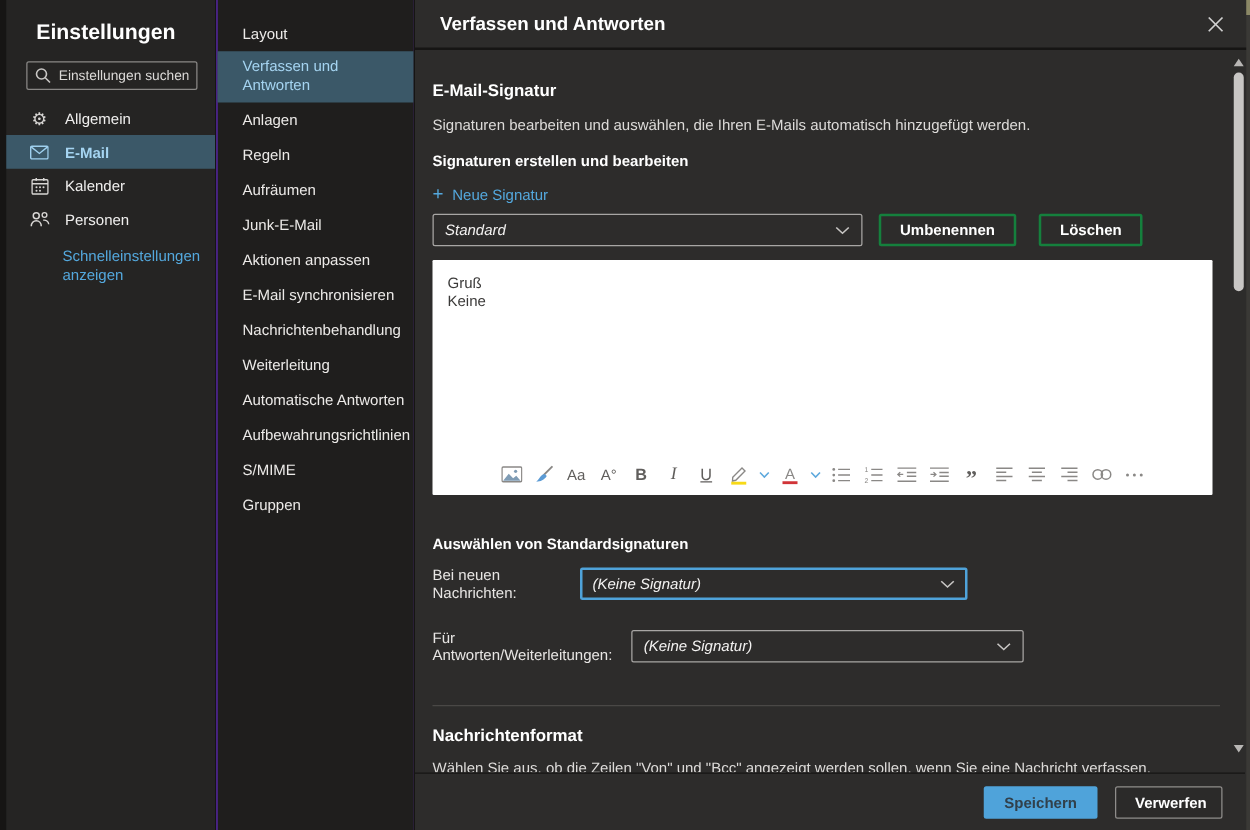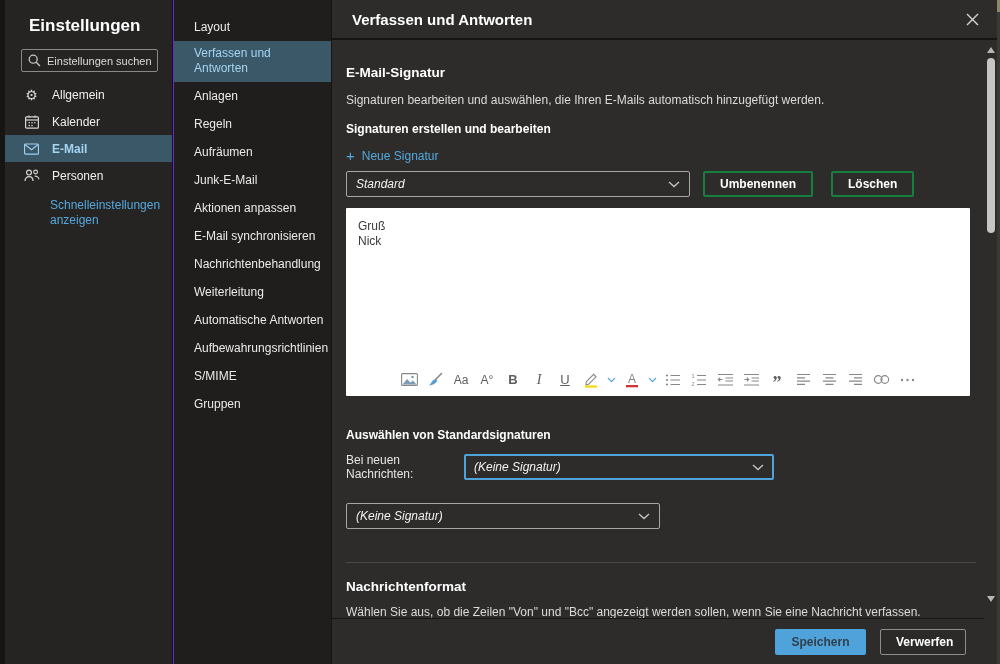--- a/index.html
+++ b/index.html
@@ -91,21 +91,21 @@
   .def-row1 .def-label{width:118px;}
   .def-row2 .def-label{width:159px;}
   .sel-new{width:310px;}
   .sel-replies{width:314px;}
 
   .divider{margin-top:33px;width:630px;border:none;border-top:1px solid #4a4846;}
   .format-heading{margin-top:16px;}
   .format-desc{margin-top:11px;}
 
   
-  .footer{position:absolute;left:0;right:16px;bottom:0;height:46px;background:#2d2c2b;border-top:1px solid #161514;
+  .footer{position:absolute;left:0;right:4px;bottom:0;height:46px;background:#2d2c2b;border-top:1px solid #161514;
           display:flex;align-items:center;justify-content:flex-end;gap:14px;padding-right:18px;}
   .btn.primary{background:var(--save-button-bg,#4fa3da);border:none;color:#31404b;width:91px;}
   .btn.ghost{width:86px;background:#2b2a29;border:1px solid #8f8d8b;}
 
   
   .scroll{position:absolute;right:3px;top:43px;bottom:46px;width:11px;}
   .scroll-arrow{position:absolute;left:1px;width:0;height:0;cursor:pointer;}
   .scroll-up{top:4px;border-left:4.5px solid transparent;border-right:4.5px solid transparent;border-bottom:6px solid #b8b6b4;}
   .scroll-down{bottom:16px;border-left:4.5px solid transparent;border-right:4.5px solid transparent;border-top:6px solid #b8b6b4;}
   .scroll-thumb{position:absolute;left:1px;top:15px;width:8px;height:175px;background:#c8c6c4;border-radius:4px;cursor:grab;}
@@ -127,46 +127,46 @@
         <circle cx="5.2" cy="5.2" r="4" fill="none" stroke="#c8c6c4" stroke-width="1.3"></circle>
         <line x1="8.2" y1="8.2" x2="12" y2="12" stroke="#c8c6c4" stroke-width="1.3"></line>
       </svg>
       <input placeholder="Einstellungen suchen" style="">
     </div>
 
     <div class="nav">
       <div class="nav-item">
         <span class="nav-icon">⚙</span>
         <span class="nav-label">Allgemein</span>
+      </div>
+      <div class="nav-item selected">
+        <span class="nav-icon">
+          <svg width="15" height="12" viewBox="0 0 16 12">
+            <rect x="0.6" y="0.6" width="14.8" height="10.8" rx="1" fill="none" stroke="#9fd0ee" stroke-width="1.2"></rect>
+            <path d="M1 1.2 L8 6.8 L15 1.2" fill="none" stroke="#9fd0ee" stroke-width="1.2"></path>
+          </svg>
+        </span>
+        <span class="nav-label">E-Mail</span>
       </div>
       <div class="nav-item">
         <span class="nav-icon">
           <svg width="14" height="14" viewBox="0 0 14 14">
             <rect x="0.6" y="1.8" width="12.8" height="11.4" rx="1" fill="none" stroke="#d8d6d4" stroke-width="1.2"></rect>
             <line x1="0.6" y1="5" x2="13.4" y2="5" stroke="#d8d6d4" stroke-width="1.2"></line>
             <line x1="4" y1="0.4" x2="4" y2="2.6" stroke="#d8d6d4" stroke-width="1.2"></line>
             <line x1="10" y1="0.4" x2="10" y2="2.6" stroke="#d8d6d4" stroke-width="1.2"></line>
             <circle cx="4.2" cy="7.8" r="0.8" fill="#d8d6d4"></circle>
               <circle cx="7" cy="7.8" r="0.8" fill="#d8d6d4"></circle>
             <circle cx="9.8" cy="7.8" r="0.8" fill="#d8d6d4"></circle>
               <circle cx="4.2" cy="10.6" r="0.8" fill="#d8d6d4"></circle>
             <circle cx="7" cy="10.6" r="0.8" fill="#d8d6d4"></circle>
           </svg>
         </span>
         <span class="nav-label">Kalender</span>
       </div>
-      <div class="nav-item selected">
-        <span class="nav-icon">
-          <svg width="15" height="12" viewBox="0 0 16 12">
-            <rect x="0.6" y="0.6" width="14.8" height="10.8" rx="1" fill="none" stroke="#9fd0ee" stroke-width="1.2"></rect>
-            <path d="M1 1.2 L8 6.8 L15 1.2" fill="none" stroke="#9fd0ee" stroke-width="1.2"></path>
-          </svg>
-        </span>
-        <span class="nav-label">E-Mail</span>
-      </div>
       <div class="nav-item">
         <span class="nav-icon">
           <svg width="16" height="13" viewBox="0 0 16 13">
             <circle cx="5" cy="3.6" r="2.4" fill="none" stroke="#d8d6d4" stroke-width="1.2"></circle>
             <path d="M1 12 c0-2.6 1.8-4.4 4-4.4 s4 1.8 4 4.4" fill="none" stroke="#d8d6d4" stroke-width="1.2"></path>
             <circle cx="11.6" cy="3" r="1.9" fill="none" stroke="#d8d6d4" stroke-width="1.1"></circle>
             <path d="M10.6 7.2 c2.2-.4 4.2 1 4.4 3.2" fill="none" stroke="#d8d6d4" stroke-width="1.1"></path>
           </svg>
         </span>
         <span class="nav-label">Personen</span>
@@ -223,21 +223,21 @@
               </svg>
           </span>
         </div>
         <button class="btn">Umbenennen</button>
         <button class="btn">Löschen</button>
       </div>
 
       <div class="editor">
         <div class="editor-text">
           <div>Gruß</div>
-          <div>Nick</div>
+          <div>Keine</div>
         </div>
         <div class="editor-toolbar">
             <span class="tb-icon">
               <svg width="17" height="15" viewBox="0 0 17 15">
                 <rect x="0.6" y="1.6" width="15.8" height="11.8" rx="1" fill="none" stroke="#8a8886" stroke-width="1.1"></rect>
                 <path d="M1.5 12.5 L6 7 L9.5 10.5 L12 8.5 L15.5 12.5 Z" fill="#7f9cb5"></path>
                 <circle cx="11.5" cy="5" r="1.3" fill="#7f9cb5"></circle>
               </svg>
             </span>
             <span class="tb-icon">
@@ -352,20 +352,21 @@
           <span class="select-value">(Keine Signatur)</span>
           <span class="select-chevron">
             <svg width="12" height="7" viewBox="0 0 12 7">
                 <path d="M1 1 L6 5.6 L11 1" fill="none" stroke="#c8c6c4" stroke-width="1.3"></path>
               </svg>
           </span>
         </div>
       </div>
 
       <div class="def-row def-row2">
+        <span class="def-label">Für Antworten/Weiterleitungen:</span>
         <div class="select sel-replies">
           <span class="select-value">(Keine Signatur)</span>
           <span class="select-chevron">
             <svg width="12" height="7" viewBox="0 0 12 7">
                 <path d="M1 1 L6 5.6 L11 1" fill="none" stroke="#c8c6c4" stroke-width="1.3"></path>
               </svg>
           </span>
         </div>
       </div>
 

